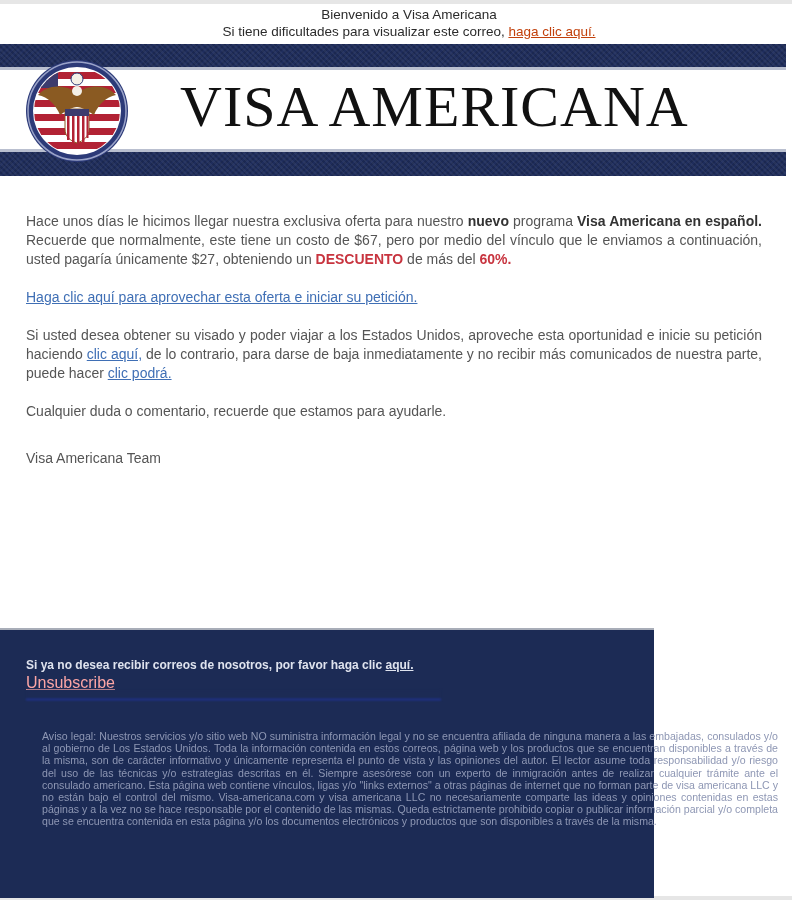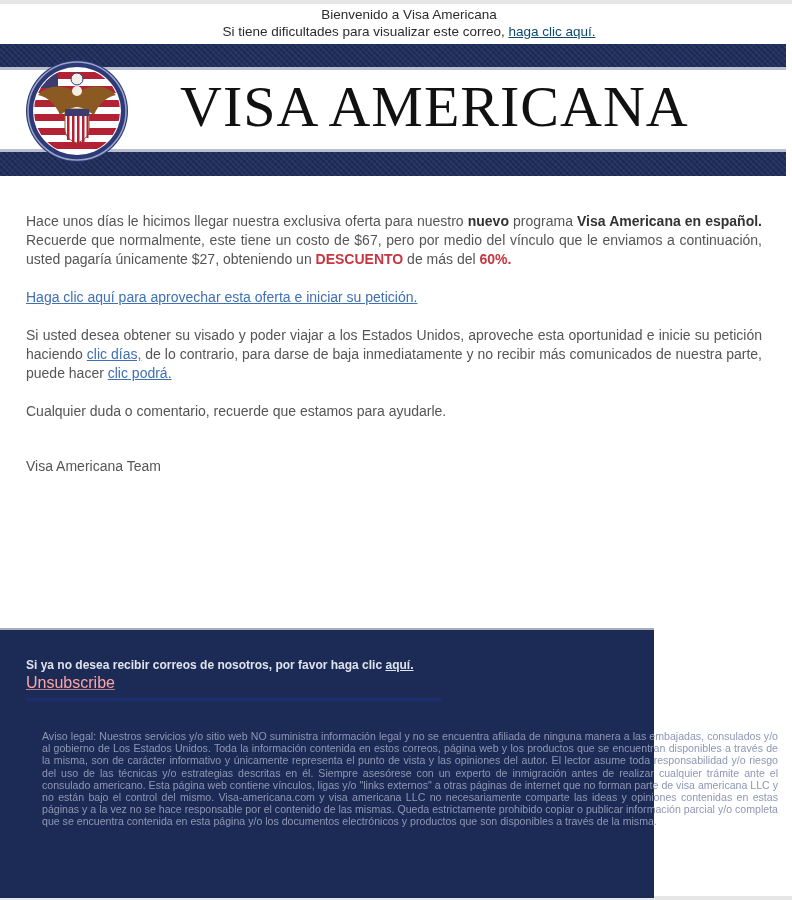--- a/index.html
+++ b/index.html
@@ -1,19 +1,19 @@
 <!DOCTYPE html>
 <html><head>
 <meta charset="utf-8">
 <style>
   html, body { margin:0; padding:0; }
   body { width:792px; height:900px; background:#e6e6e6; font-family:"Liberation Sans", sans-serif; overflow:hidden; position:relative; }
   .email { position:absolute; left:0; top:4px; width:786px; height:892px; background:#ffffff; border-right:2px solid #cfcfcf;padding-left:16px; }
   .preheader { text-align:center; font-size:13.5px; line-height:17px; color:#2b2b2b; padding-top:2px; height:38px; }
-  .preheader a { color:#0c4a6e; text-decoration:underline;margin-top:18px; }
+  .preheader a { color:#c2410c; text-decoration:underline;margin-top:18px; }
   .banner { position:absolute; left:0; top:40px; width:786px; height:132px; }
   .stripe { position:absolute; left:0; width:786px; background:#1f2d5c;
     background-image: repeating-linear-gradient(45deg, rgba(255,255,255,0.05) 0 2px, transparent 2px 4px), repeating-linear-gradient(-45deg, rgba(0,0,0,0.12) 0 2px, transparent 2px 4px); }
   .stripe.top { top:0; height:23px; }
   .stripe.bottom { top:108px; height:24px; }
   .banner-white { position:absolute; left:0; top:23px; width:786px; height:85px; background:#ffffff; border-top:3px solid #b9bfcf; border-bottom:3px solid #b9bfcf; box-sizing:border-box; }
   .brand-title { position:absolute; left:180px; top:28px; font-family:"Liberation Serif", serif; font-size:58px; letter-spacing:1px; color:#111; line-height:70px; }
   .seal { position:absolute; left:16px; top:15px; width:122px; height:104px; }
   .content { position:absolute; left:26px; top:208px; width:736px; font-size:14px; line-height:19px; color:#555; text-align:justify; }
   .content p { margin:0 0 19px 0; }
@@ -79,25 +79,25 @@
     </div>
   </div>
 
   <div class="content">
 
     <p><span>Hace unos días le hicimos llegar nuestra exclusiva oferta para nuestro </span><b>nuevo</b><span> programa </span><b>Visa Americana en español.</b><span> Recuerde que normalmente, este tiene un costo de $67, pero por medio del vínculo que le enviamos a continuación, usted pagaría únicamente $27, obteniendo un </span><span class="red">DESCUENTO</span><span> de más del </span><span class="red">60%.</span></p>
 
     <p><a href="#">Haga clic aquí para aprovechar esta oferta e iniciar su petición.</a></p>
 
 
-    <p><span>Si usted desea obtener su visado y poder viajar a los Estados Unidos, aproveche esta oportunidad e inicie su petición haciendo </span><a href="#">clic días,</a><span> de lo contrario, para darse de baja inmediatamente y no recibir más comunicados de nuestra parte, puede hacer </span><a href="#">clic podrá.</a></p>
+    <p><span>Si usted desea obtener su visado y poder viajar a los Estados Unidos, aproveche esta oportunidad e inicie su petición haciendo </span><a href="#">clic aquí,</a><span> de lo contrario, para darse de baja inmediatamente y no recibir más comunicados de nuestra parte, puede hacer </span><a href="#">clic podrá.</a></p>
 
     <p>Cualquier duda o comentario, recuerde que estamos para ayudarle.</p>
 
-    <p style="margin-top:36px;">Visa Americana Team</p>
+    <p style="margin-top:28px;">Visa Americana Team</p>
   </div>
 
   <div class="footer">
     <div class="f-line1"><span>Si ya no desea recibir correos de nosotros, por favor haga clic </span><a href="#">aquí.</a></div>
     <a href="#" class="f-unsub">Unsubscribe</a>
     <div class="f-url">________________________________________________________________________________</div>
     <div class="legal">Aviso legal: Nuestros servicios y/o sitio web NO suministra información legal y no se encuentra afiliada de ninguna manera a las embajadas, consulados y/o al gobierno de Los Estados Unidos. Toda la información contenida en estos correos, página web y los productos que se encuentran disponibles a través de la misma, son de carácter informativo y únicamente representa el punto de vista y las opiniones del autor. El lector asume toda responsabilidad y/o riesgo del uso de las técnicas y/o estrategias descritas en él. Siempre asesórese con un experto de inmigración antes de realizar cualquier trámite ante el consulado americano. Esta página web contiene vínculos, ligas y/o "links externos" a otras páginas de internet que no forman parte de visa americana LLC y no están bajo el control del mismo. Visa-americana.com y visa americana LLC no necesariamente comparte las ideas y opiniones contenidas en estas páginas y a la vez no se hace responsable por el contenido de las mismas. Queda estrictamente prohibido copiar o publicar información parcial y/o completa que se encuentra contenida en esta página y/o los documentos electrónicos y productos que son disponibles a través de la misma.</div>
   </div>
 
 </div>

